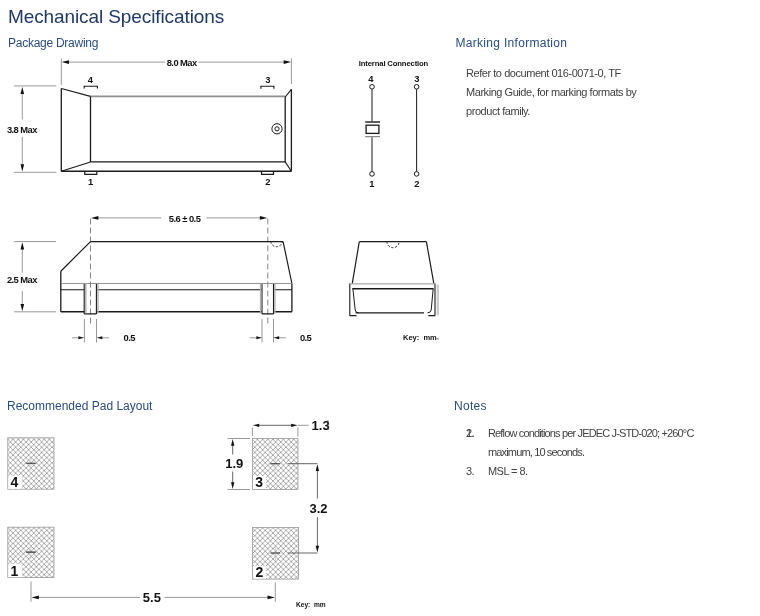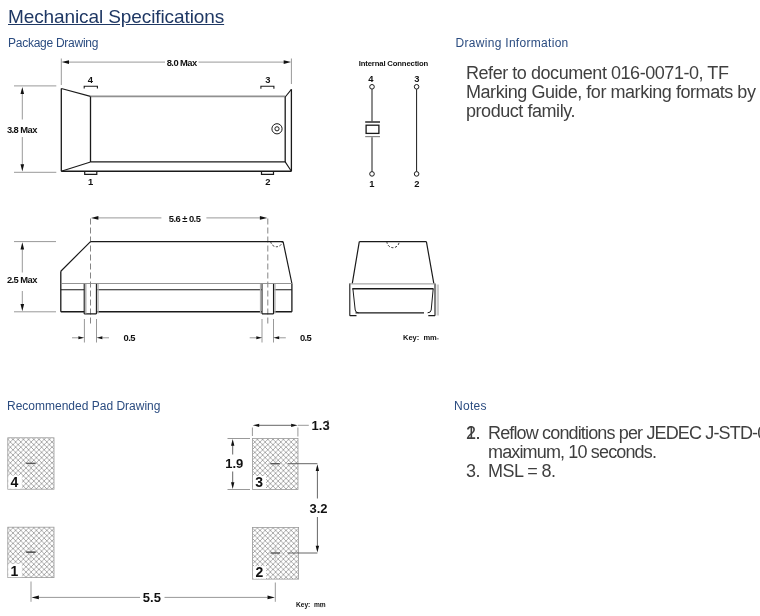--- a/index.html
+++ b/index.html
@@ -1,29 +1,29 @@
 <!DOCTYPE html>
 <html><head>
 <meta charset="utf-8">
 <style>
   html,body{margin:0;padding:0;}
   body{width:760px;height:616px;background:#ffffff;font-family:"Liberation Sans",sans-serif;position:relative;overflow:hidden;}
   .abs{position:absolute;white-space:nowrap;}
-  #title{left:8px;top:6px;font-size:19px;color:#1f3864;letter-spacing:-0.1px;text-decoration:underline;}
+  #title{left:8px;top:6px;font-size:19px;color:#1f3864;letter-spacing:-0.1px;}
   .h2{font-size:12px;color:#2b4c80;}
-  .body{font-size:18px;color:#3f3f3f;line-height:19px;}
+  .body{font-size:11px;color:#3f3f3f;line-height:19px;}
   svg{position:absolute;left:0;top:0;}
   svg text{font-family:"Liberation Sans",sans-serif;fill:#111;}
 </style>
 </head>
 <body>
 <div class="abs" id="title">Mechanical Specifications</div>
 <div class="abs h2" style="left:8px;top:36px;letter-spacing:-0.26px;">Package Drawing</div>
-<div class="abs h2" style="left:455.5px;top:36px;letter-spacing:0.3px;">Drawing Information</div>
-<div class="abs h2" style="left:7px;top:398.5px;">Recommended Pad Drawing</div>
+<div class="abs h2" style="left:455.5px;top:36px;letter-spacing:0.3px;">Marking Information</div>
+<div class="abs h2" style="left:7px;top:398.5px;">Recommended Pad Layout</div>
 <div class="abs h2" style="left:454px;top:399px;letter-spacing:0.3px;">Notes</div>
 
 <div class="abs body" style="left:466px;top:64px;letter-spacing:-0.45px;">Refer to document 016-0071-0, TF<br>Marking Guide, for marking formats by<br>product family.</div>
 
 <div class="abs body" style="left:466px;top:424px;letter-spacing:-0.55px;">
   <div style="position:relative;padding-left:22px;">
     <span style="position:absolute;left:0;">1.</span>
   </div>
   <div style="position:relative;padding-left:22px;">
     <span style="position:absolute;left:0;">2.</span>

